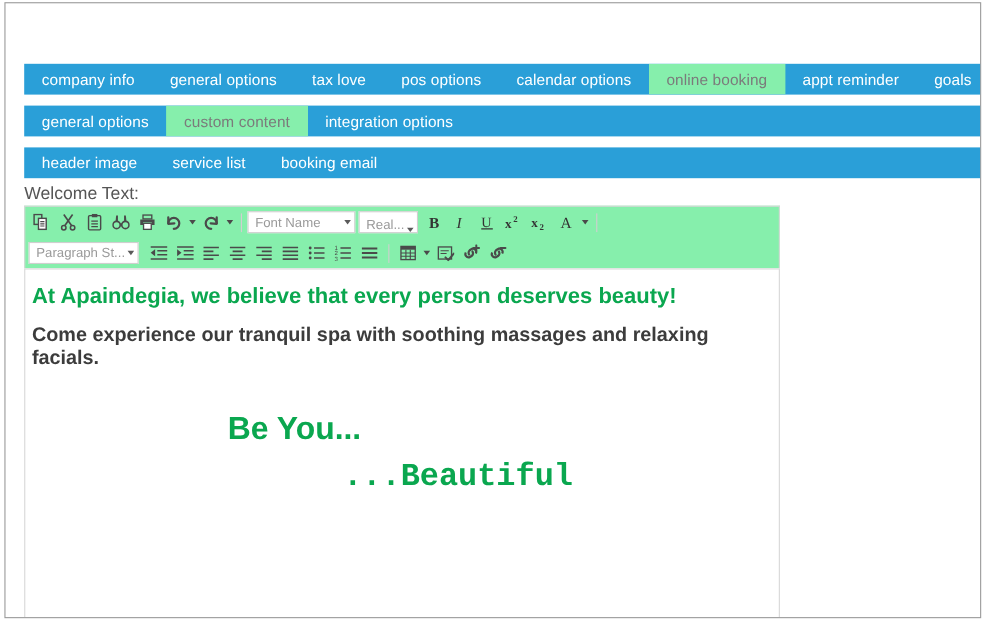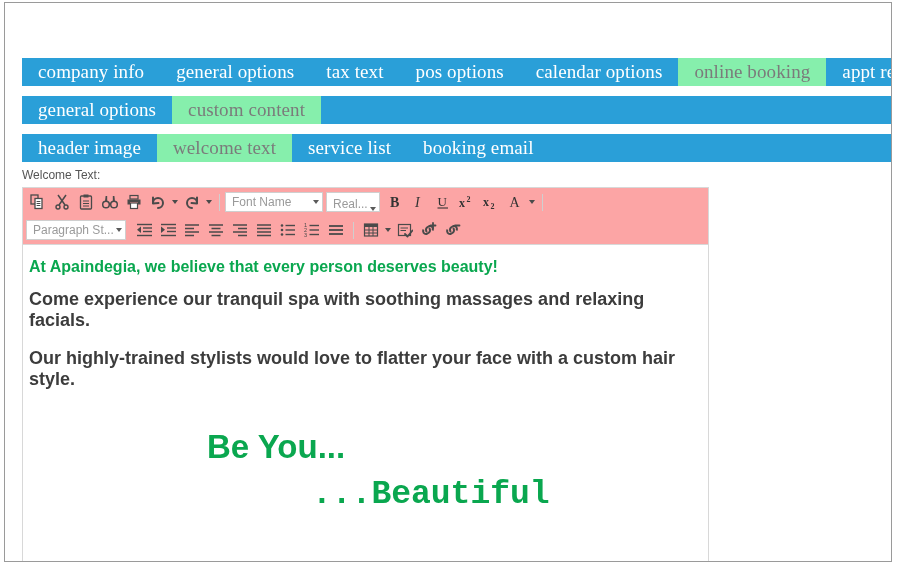--- a/index.html
+++ b/index.html
@@ -50,54 +50,53 @@
   }
   #tabstrip-level1 { top: 55px;  width: 875px; }
   #tabstrip-level2 { top: 93px;  width: 875px; }
   #tabstrip-level3 { top: 131px; width: 875px; }
 
   .tab {
     display: flex;
     align-items: center;
     justify-content: center;
     padding: 0 16px;
-    font-size: 19px;
+    font-size: 14px;
     color: #ffffff;
     letter-spacing: 0.1px;
     cursor: pointer;
     box-sizing: border-box;
-    font-family: Liberation Serif, serif;
   }
   .tab.active {
     background: #86efac;
     color: #7b7b7b;
   }
 
   
   #welcome-label {
     position: absolute;
     left: 17px;
     top: 165px;
-    font-size: 12px;
+    font-size: 16px;
     color: #555555;
   }
 
   
   #editor {
     position: absolute;
     left: 17px;
     top: 184px;
     width: 687px;
     height: 375px;
     box-sizing: border-box;
   }
   #editor-toolbar {
     border: 1px solid #d8d8d8;
     border-bottom: none;
-    background: #fca5a5;
+    background: #86efac;
     box-sizing: border-box;
     width: 687px;
   }
   .toolbar-row {
     display: flex;
     align-items: center;
     height: 28px;
     padding: 0 3px;
     box-sizing: border-box;
   }
@@ -155,35 +154,35 @@
     border: 1px solid #d8d8d8;
     background: #ffffff;
     box-sizing: border-box;
     width: 687px;
     height: 319px;
     padding: 9px 12px 0 6px;
     overflow: hidden;
   }
   #doc-heading {
     color: #0aa74f;
-    font-size: 16px;
+    font-size: 20px;
     font-weight: bold;
     margin: 4px 0 13px 0;
   }
   .doc-para {
     color: #3c3c3c;
     font-size: 18px;
     margin: 0 0 17px 0;
     font-weight: bold;
   }
   #doc-slogan {
     margin-top: 38px;
     color: #0aa74f;
     font-weight: bold;
-    font-size: 33px;
+    font-size: 29px;
   }
   #doc-slogan-line1 { margin-left: 178px; }
   #doc-slogan-line2 { margin-left: 283px; margin-top: 10px; font-family: Liberation Mono, monospace; }
 
   
   #panel-right-divider {
     position: absolute;
     left: 704px;
     top: 184px;
     width: 1px;
@@ -194,36 +193,36 @@
 </head>
 <body>
 
 <div id="drop-shadow"></div>
 
 <div id="app-window">
 
   <div class="tab-strip" id="tabstrip-level1">
       <div class="tab">company info</div>
       <div class="tab">general options</div>
-      <div class="tab">tax text</div>
+      <div class="tab">tax love</div>
       <div class="tab">pos options</div>
       <div class="tab">calendar options</div>
       <div class="tab active">online booking</div>
       <div class="tab">appt reminder</div>
       <div class="tab">goals</div>
     </div>
 
   <div class="tab-strip" id="tabstrip-level2">
       <div class="tab">general options</div>
       <div class="tab active">custom content</div>
+      <div class="tab">integration options</div>
     </div>
 
   <div class="tab-strip" id="tabstrip-level3">
       <div class="tab">header image</div>
-      <div class="tab active">welcome text</div>
       <div class="tab">service list</div>
       <div class="tab">booking email</div>
     </div>
 
   <div id="welcome-label">Welcome Text:</div>
 
   <div id="editor">
 
     <div id="editor-toolbar">
 
@@ -473,21 +472,20 @@
             <path d="M9 6 A3 3 0 0 1 9 10.5 L6.5 12 A3 3 0 0 1 3.5 7.5" fill="none" stroke="#4a4a4a" stroke-width="2"></path>
             <path d="M11 3.5 L15.5 3.5" stroke="#4a4a4a" stroke-width="1.8" stroke-linecap="round"></path>
           </svg>
         </div>
       </div>
     </div>
 
     <div id="editor-content">
       <div id="doc-heading">At Apaindegia, we believe that every person deserves beauty!</div>
       <div class="doc-para">Come experience our tranquil spa with soothing massages and relaxing facials.</div>
-      <div class="doc-para">Our highly-trained stylists would love to flatter your face with a custom hair style.</div>
       <div id="doc-slogan">
         <div id="doc-slogan-line1">Be You...</div>
         <div id="doc-slogan-line2">...Beautiful</div>
       </div>
     </div>
   </div>
 
   <div id="panel-right-divider"></div>
 </div>
 

